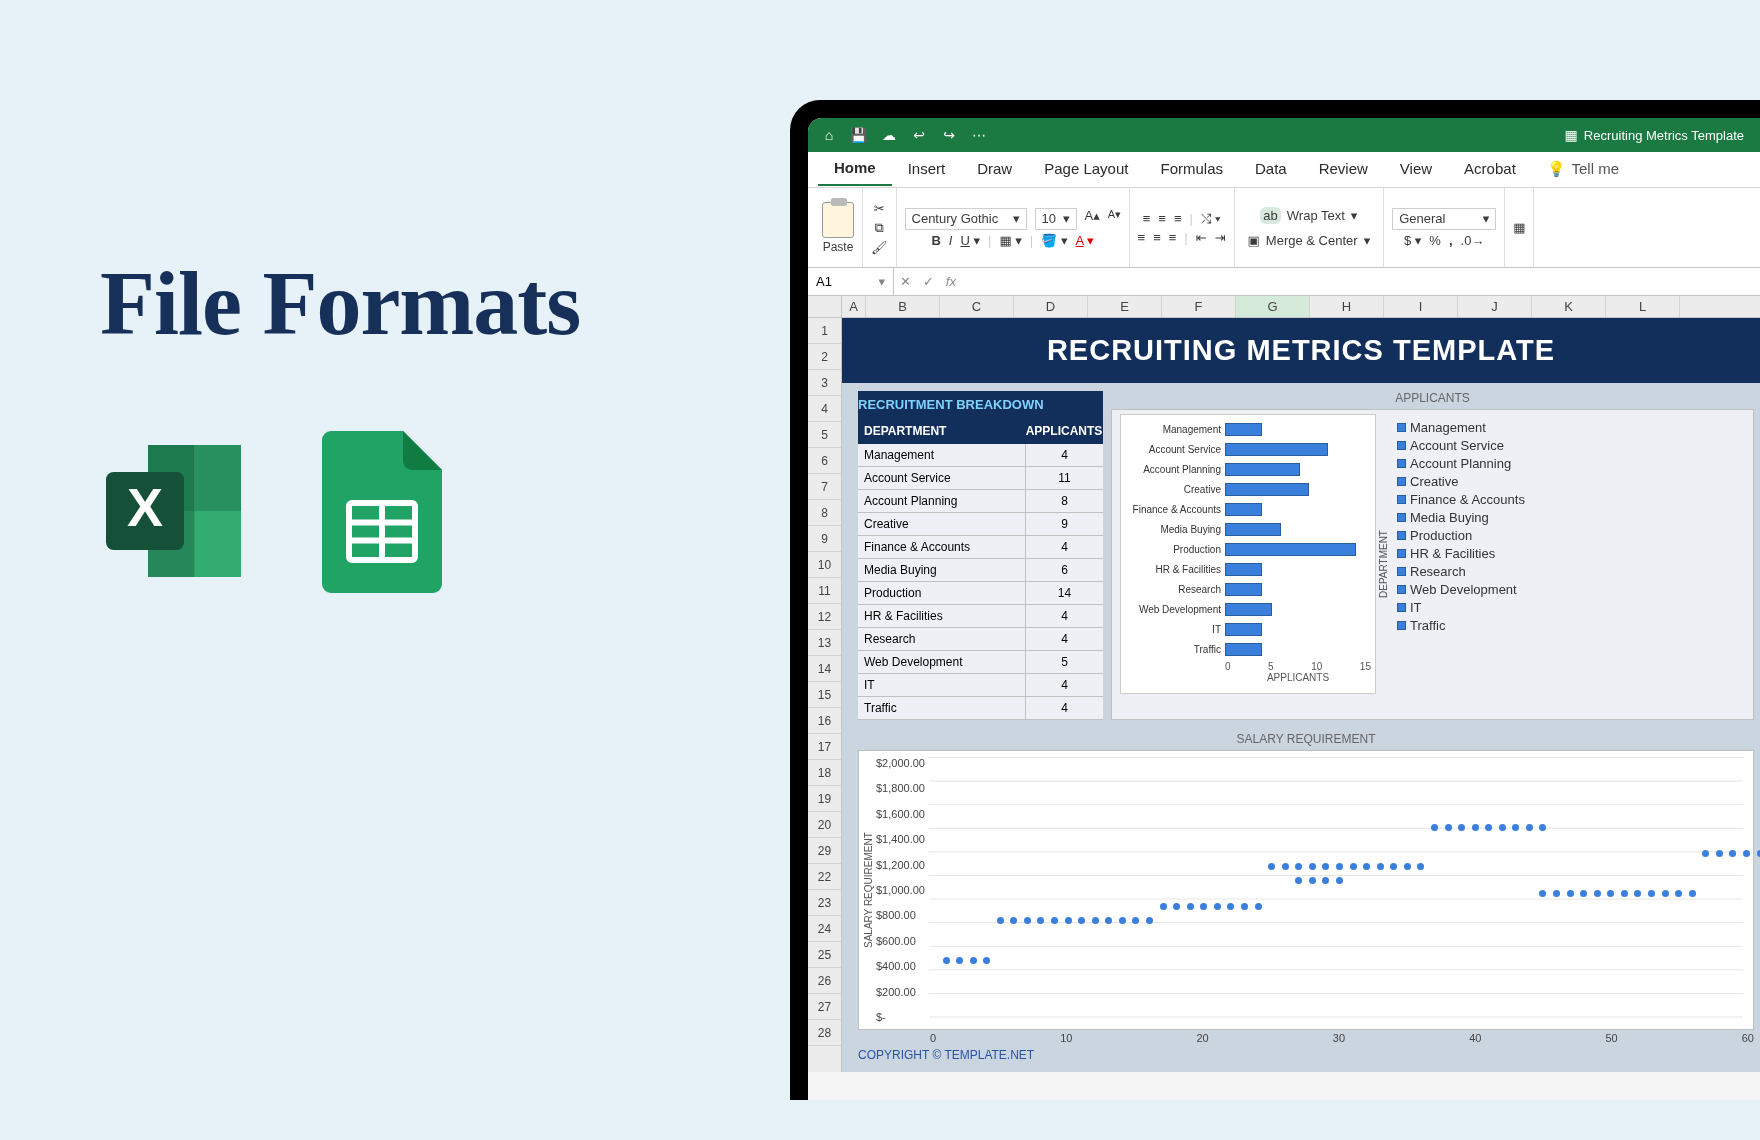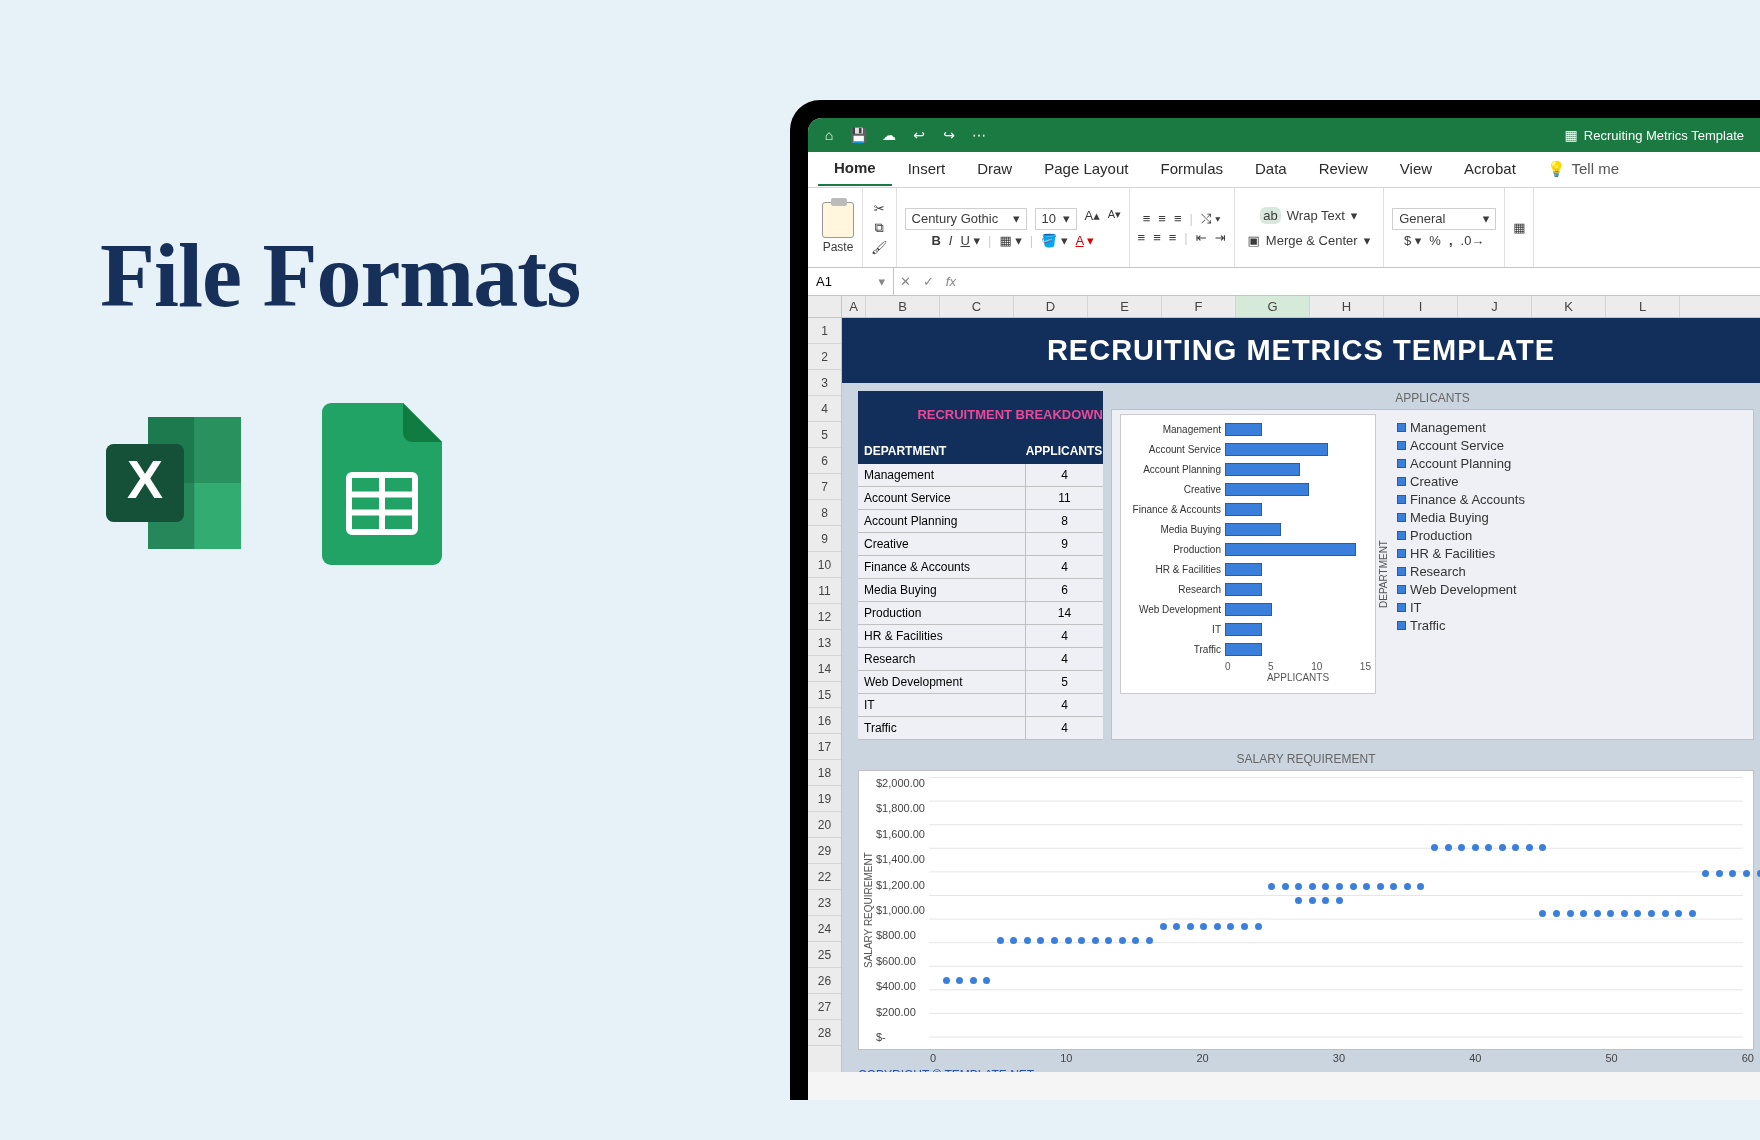--- a/index.html
+++ b/index.html
@@ -1,18 +1,18 @@
 <!DOCTYPE html>
 <html><head>
 <meta charset="utf-8">
 <style>
 * { margin:0; padding:0; box-sizing:border-box; }
 body { width:1760px; height:1140px; background:#e6f2f7; font-family:"Segoe UI", Arial, sans-serif; overflow:hidden; position:relative; }
 
-.left-panel { position:absolute; left:100px; top:224px; width:640px; }
+.left-panel { position:absolute; left:100px; top:252px; width:640px; }
 .left-panel h1 { font-family:Georgia, "Times New Roman", serif; font-size:90px; color:#16305a; font-weight:700; letter-spacing:-1px; }
 .left-panel p { margin-top:28px; font-size:31px; color:#353535; font-weight:400; }
 .logos { margin-top:76px; display:flex; gap:72px; align-items:center; }
 .excel-logo { width:150px; height:150px; display:flex; }
 .sheets-logo { width:120px; height:160px; }
 
 .laptop { position:absolute; right:0; top:100px; width:970px; height:1000px; background:#000; border-radius:30px 0 0 0; padding:18px 0 0 18px; }
 .laptop-screen { width:100%; height:100%; background:#f5f5f5; border-radius:14px 0 0 0; overflow:hidden; position:relative; }
 
 .titlebar { background:#1a7a41; height:34px; display:flex; align-items:center; padding:0 10px; color:#fff; font-size:13px; gap:8px; }
@@ -47,21 +47,21 @@
 
 .sheet-body { display:flex; height:calc(100% - 200px - 28px); }
 .row-headers { width:34px; background:#ececec; border-right:1px solid #c4c4c4; }
 .row-headers .row-h { height:26px; font-size:12px; text-align:center; line-height:26px; border-bottom:1px solid #d4d4d4; color:#444; }
 .canvas { flex:1; position:relative; background:#cbd5e0; overflow:hidden; }
 
 .banner { background:#122e5a; color:#fff; font-weight:800; font-size:29px; text-align:center; padding:16px 0; letter-spacing:1px; font-family:Arial, sans-serif; }
 
 .content-row { display:flex; gap:8px; padding:8px 6px 0 16px; }
 .table-card { width:245px; }
-.table-card .t-head { background:#122e5a; color:#ec4899; font-size:13px; font-weight:700; text-align:right; padding:16px 0; }
+.table-card .t-head { background:#122e5a; color:#7dd3fc; font-size:13px; font-weight:700; text-align:left; padding:6px 0; }
 .table-card .t-sub { background:#122e5a; color:#fff; display:flex; font-size:12px; font-weight:700; }
 .table-card .t-sub div:first-child { flex:1; padding:6px 6px; }
 .table-card .t-sub div:last-child { width:78px; text-align:center; padding:6px 0; }
 .table-card .t-row { display:flex; background:#eef0f6; border-bottom:1px solid #c0c0c0; font-size:12px; }
 .table-card .t-row div:first-child { flex:1; padding:4px 6px; }
 .table-card .t-row div:last-child { width:78px; text-align:center; padding:4px 0; border-left:1px solid #c0c0c0; }
 
 .bar-chart { flex:1; background:#eef0f6; border:1px solid #c0c0c0; padding:4px 4px 4px 8px; display:flex; height:310px; }
 .bar-chart-title { font-size:12px; text-align:center; color:#666; padding-bottom:4px; }
 .bar-plot { background:#fff; border:1px solid #ccc; padding:4px; position:relative; width:256px; height:280px; }

